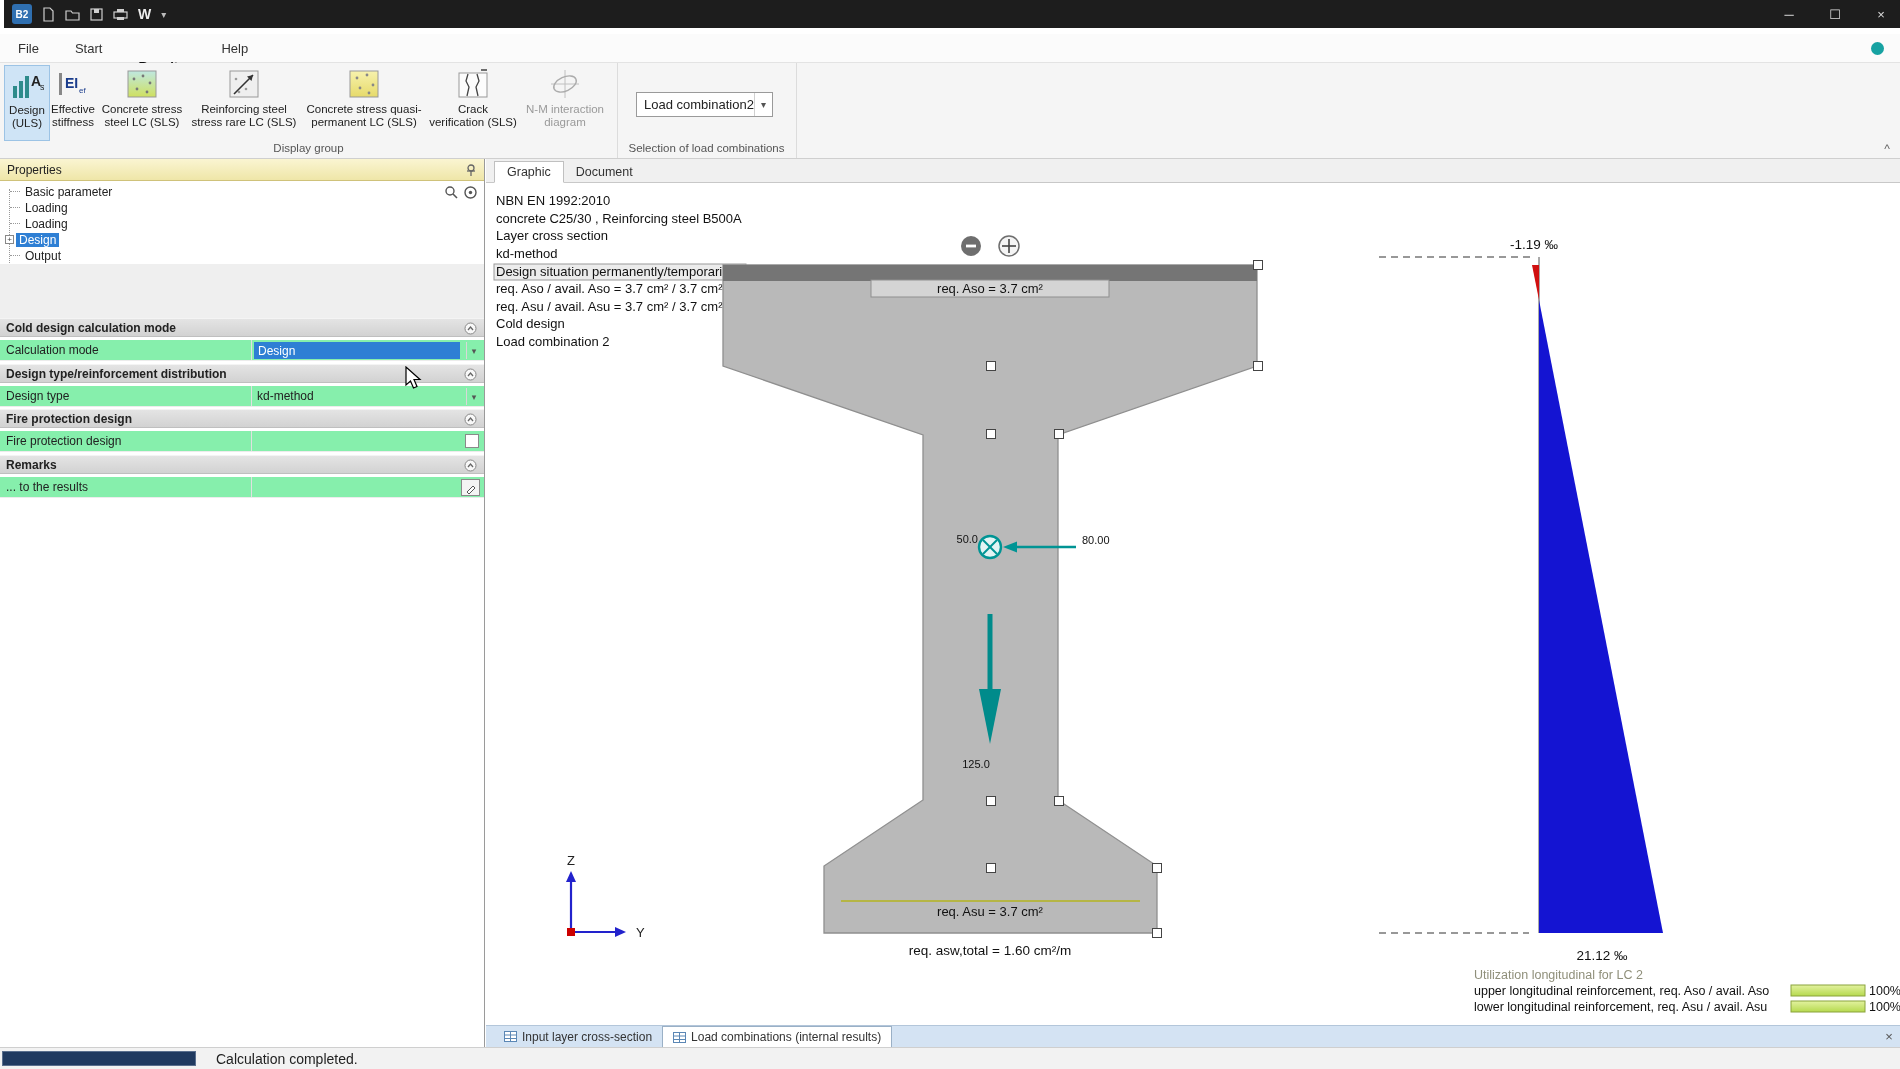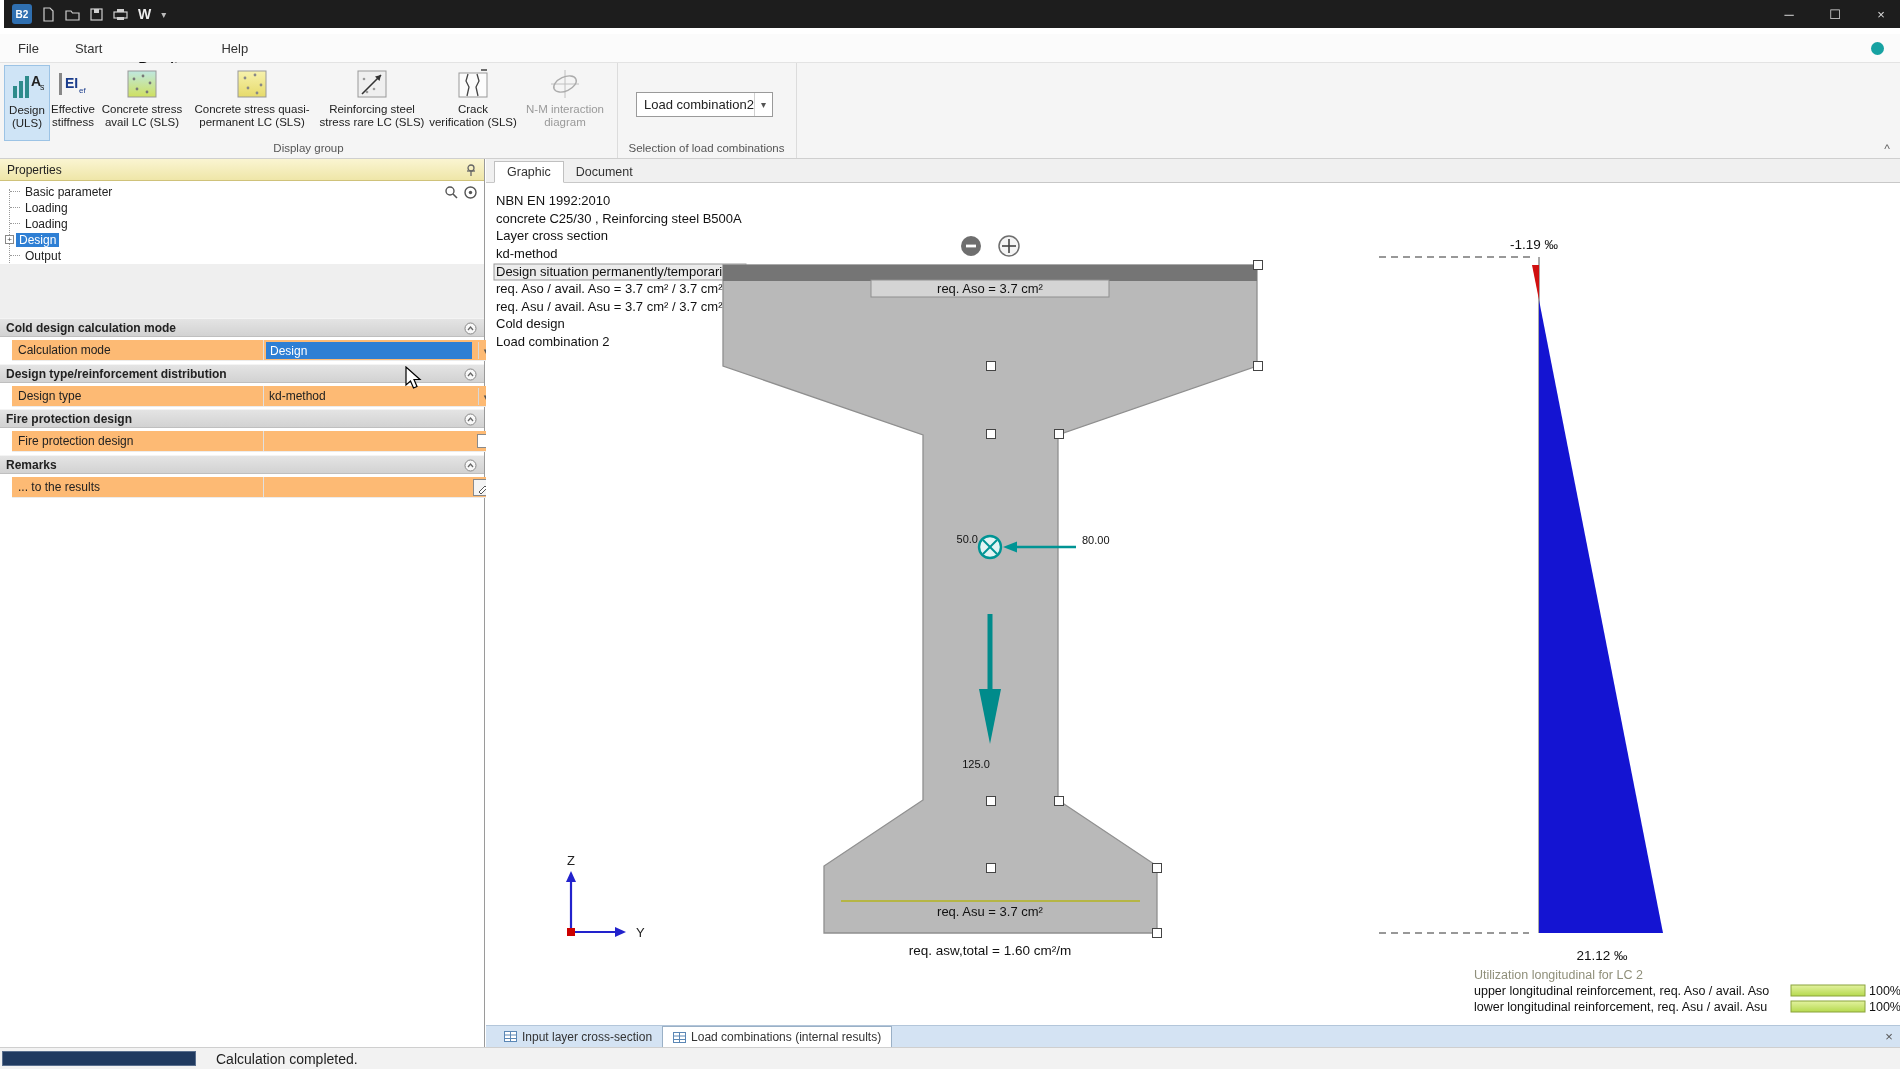--- a/index.html
+++ b/index.html
@@ -63,21 +63,21 @@
   .tree-label{padding:0 3px;}
   .tree-item.selected .tree-label{background:#2e7fd4;color:#fff;}
   .tree-expand{width:9px;height:9px;border:1px solid #888;background:#fff;font-size:8px;line-height:7px;
                text-align:center;color:#444;margin-left:5px;margin-right:2px;}
   .tree-tools{position:absolute;right:6px;top:4px;display:flex;gap:4px;}
   .gray-band{position:absolute;left:0;top:105px;width:100%;height:54px;background:#efefef;}
   .sec-hdr{position:absolute;left:0;width:100%;height:19px;background:linear-gradient(#e4e4e4,#d2d2d2);
            border-top:1px solid #f4f4f4;border-bottom:1px solid #bfbfbf;
            display:flex;align-items:center;font-size:12px;font-weight:bold;color:#222;padding-left:6px;}
   .sec-hdr .circle-ico{position:absolute;right:7px;top:3px;}
-  .prop-row{position:absolute;left:12px;width:100%;height:21px;background:#fdba74;border-bottom:1px solid #ececec;
+  .prop-row{position:absolute;left:0;width:100%;height:21px;background:#86efac;border-bottom:1px solid #ececec;
             display:flex;font-size:12px;}
   .prop-row .lbl{width:251px;display:flex;align-items:center;padding-left:6px;color:#222;}
   .prop-row .val{flex:1;border-left:1px solid #e0e0e0;position:relative;display:flex;align-items:center;}
   .sel-blue{position:absolute;left:2px;top:2px;width:206px;height:17px;background:#2e7fd4;color:#fff;
             display:flex;align-items:center;padding-left:4px;}
   .dd-arrow{position:absolute;right:3px;top:2px;width:15px;height:17px;border-left:1px solid #d8d8d8;
             display:flex;align-items:center;justify-content:center;color:#555;font-size:9px;}
   .val-text{padding-left:5px;color:#222;}
   .checkbox{position:absolute;right:5px;top:3px;width:14px;height:14px;border:1px solid #8a8a8a;background:#fff;}
   .edit-btn{position:absolute;right:4px;top:2px;width:19px;height:17px;border:1px solid #8a8a8a;
@@ -192,53 +192,53 @@
                 </linearGradient>
               </defs>
               <rect x="3" y="4" width="28" height="26" fill="url(#g1)" stroke="#999"></rect>
               <circle cx="9" cy="12" r="1.4" fill="#777"></circle>
               <circle cx="18" cy="9" r="1.4" fill="#777"></circle>
               <circle cx="25" cy="16" r="1.4" fill="#777"></circle>
               <circle cx="12" cy="22" r="1.4" fill="#777"></circle>
               <circle cx="22" cy="25" r="1.4" fill="#777"></circle>
             </svg>
         </span>
-        <span class="rb-lbl"><span>Concrete stress</span><br><span>avail LC (SLS)</span></span>
+        <span class="rb-lbl"><span>Concrete stress</span><br><span>steel LC (SLS)</span></span>
+      </div>
+      <div class="rb-btn" style="width:112px">
+        <span class="rb-icon">
+          <svg width="34" height="34">
+              <rect x="3" y="4" width="28" height="26" fill="#efefef" stroke="#999"></rect>
+              <circle cx="9" cy="12" r="1.3" fill="#999"></circle>
+              <circle cx="19" cy="22" r="1.3" fill="#999"></circle>
+              <circle cx="12" cy="25" r="1.3" fill="#999"></circle>
+              <line x1="7" y1="27" x2="26" y2="8" stroke="#333" stroke-width="1.6"></line>
+              <path d="M26 8 l-6 1.5 4.5 4.5 z" fill="#333"></path>
+            </svg>
+        </span>
+        <span class="rb-lbl"><span>Reinforcing steel</span><br><span>stress rare LC (SLS)</span></span>
       </div>
       <div class="rb-btn" style="width:128px">
         <span class="rb-icon">
           <svg width="34" height="34">
               <defs>
                 <linearGradient id="g2" x1="0" y1="0" x2="0" y2="1">
                   <stop offset="0" stop-color="#f7f2ad"></stop>
                   <stop offset="1" stop-color="#e6da6a"></stop>
                 </linearGradient>
               </defs>
               <rect x="3" y="4" width="28" height="26" fill="url(#g2)" stroke="#999"></rect>
               <circle cx="10" cy="11" r="1.4" fill="#888"></circle>
               <circle cx="20" cy="8" r="1.4" fill="#888"></circle>
               <circle cx="26" cy="18" r="1.4" fill="#888"></circle>
               <circle cx="13" cy="21" r="1.4" fill="#888"></circle>
               <circle cx="22" cy="26" r="1.4" fill="#888"></circle>
             </svg>
         </span>
         <span class="rb-lbl"><span>Concrete stress quasi-</span><br><span>permanent LC (SLS)</span></span>
-      </div>
-      <div class="rb-btn" style="width:112px">
-        <span class="rb-icon">
-          <svg width="34" height="34">
-              <rect x="3" y="4" width="28" height="26" fill="#efefef" stroke="#999"></rect>
-              <circle cx="9" cy="12" r="1.3" fill="#999"></circle>
-              <circle cx="19" cy="22" r="1.3" fill="#999"></circle>
-              <circle cx="12" cy="25" r="1.3" fill="#999"></circle>
-              <line x1="7" y1="27" x2="26" y2="8" stroke="#333" stroke-width="1.6"></line>
-              <path d="M26 8 l-6 1.5 4.5 4.5 z" fill="#333"></path>
-            </svg>
-        </span>
-        <span class="rb-lbl"><span>Reinforcing steel</span><br><span>stress rare LC (SLS)</span></span>
       </div>
       <div class="rb-btn" style="width:90px">
         <span class="rb-icon">
           <svg width="34" height="34">
               <rect x="3" y="6" width="28" height="24" fill="#fcfcfc" stroke="#999"></rect>
               <polyline points="12,7 10,14 13,20 11,29" fill="none" stroke="#444" stroke-width="1.3"></polyline>
               <polyline points="21,7 23,14 20,20 22,29" fill="none" stroke="#444" stroke-width="1.3"></polyline>
               <line x1="25" y1="3" x2="31" y2="3" stroke="#333" stroke-width="1.4"></line>
             </svg>
         </span>

